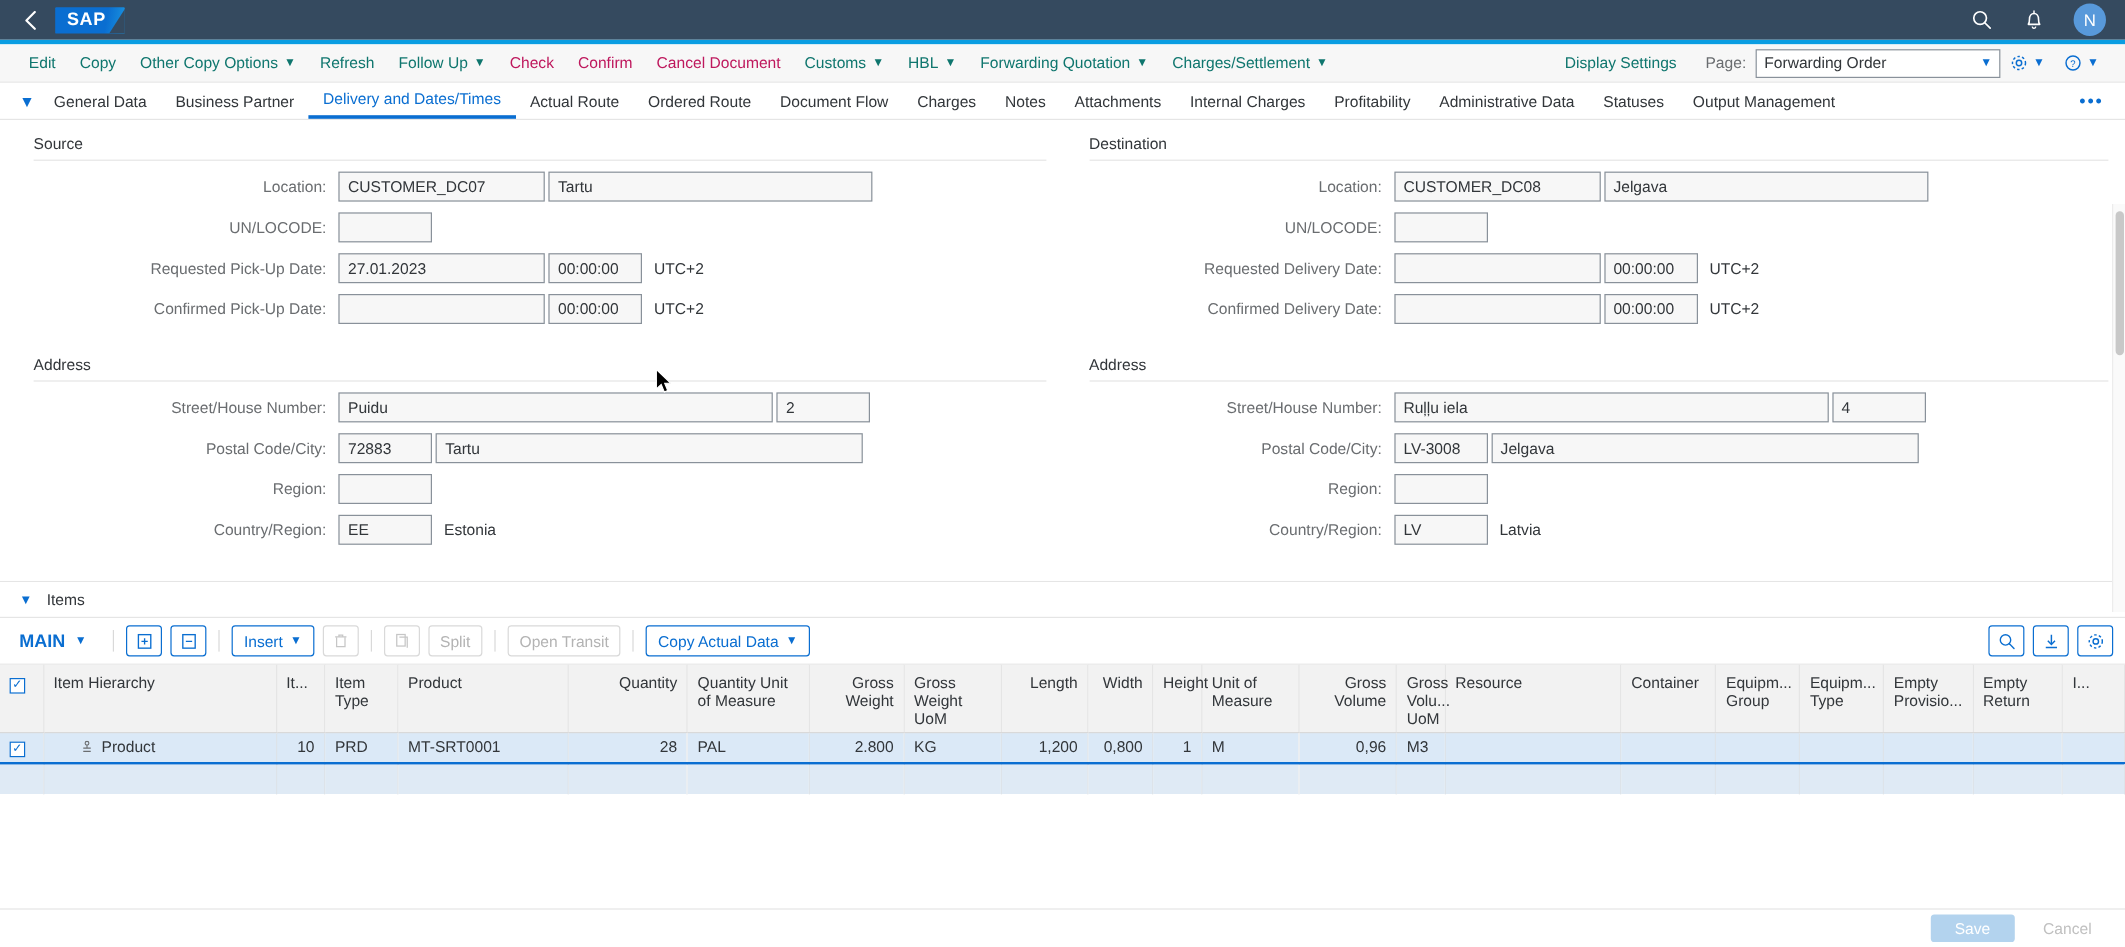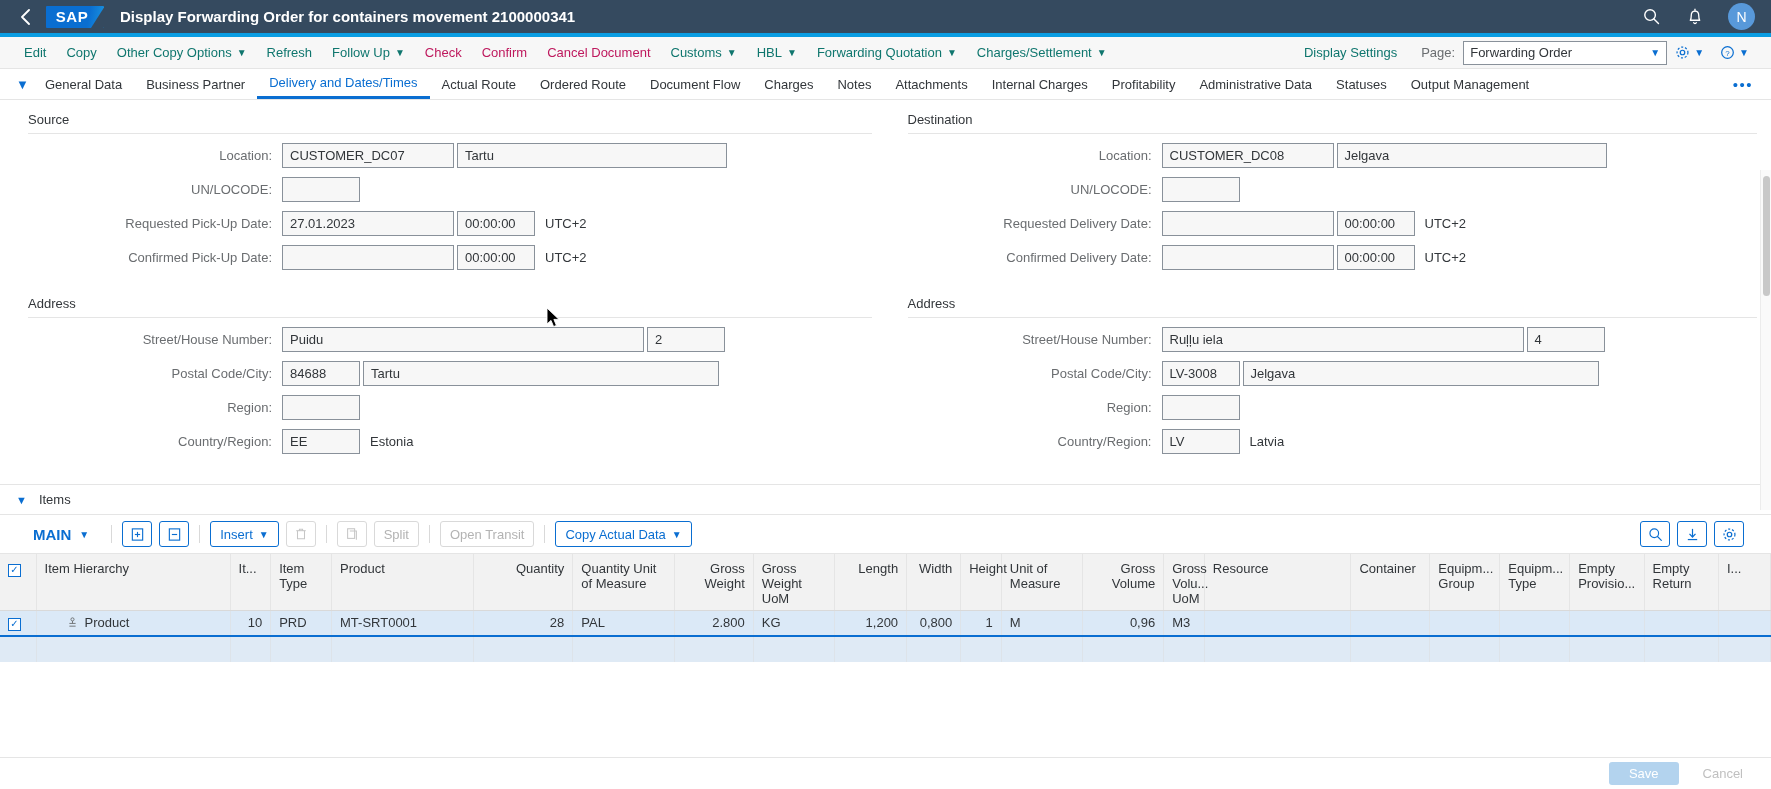--- a/index.html
+++ b/index.html
@@ -126,21 +126,21 @@
   
   .items-header {
     display:flex; align-items:center; height:30px; padding-left:16px;
     border-top:1px solid #e5e5e5; background:#fff;
   }
   .items-header .chev { color:#0a6ed1; font-size:11px; margin-right:12px; cursor:pointer;}
   .items-header .lbl { font-size:13px; color:#32363a; }
   .items-rule { height:1px; background:#e5e5e5; }
 
   .tbl-toolbar {
-    display:flex; align-items:center; height:38px; padding:0 27px; gap:7px;
+    display:flex; align-items:center; height:38px; padding:0 10px; gap:7px;
     background:#fff;
   }
   .variant {
     display:flex; align-items:center; gap:8px; color:#0a6ed1; font-size:15px;
     font-weight:bold; padding:0 6px; cursor:pointer; margin-right:6px;
   }
   .vsep { width:1px; height:18px; background:#d9d9d9; margin:0 3px; }
   .sq-btn {
     width:30px; height:26px; border:1px solid #0a6ed1; border-radius:3px;
     display:flex; align-items:center; justify-content:center; color:#0a6ed1;
@@ -209,21 +209,20 @@
 
 <div class="shell">
   <div class="shell-back">
     <svg width="11" height="16" viewBox="0 0 11 16" fill="none">
       <path d="M9 1 L2 8 L9 15" stroke="#fff" stroke-width="1.8" fill="none" stroke-linecap="round" stroke-linejoin="round"></path>
     </svg>
   </div>
   <div class="sap-logo">
     <span>SAP</span>
   </div>
-  <div class="shell-title">Display Forwarding Order for containers movement 2100000341</div>
   <div class="shell-right">
     <div class="shell-icon">
       <svg width="17" height="17" viewBox="0 0 18 18" fill="none">
         <circle cx="7.5" cy="7.5" r="5.6" stroke="#fff" stroke-width="1.5"></circle>
         <line x1="11.6" y1="11.6" x2="16.4" y2="16.4" stroke="#fff" stroke-width="1.5" stroke-linecap="round"></line>
       </svg>
     </div>
     <div class="shell-icon">
       <svg width="16" height="17" viewBox="0 0 16 18" fill="none">
         <path d="M3 13 C3 13 4 11.6 4 8.5 C4 5.4 5.8 3.4 8 3.4 C10.2 3.4 12 5.4 12 8.5 C12 11.6 13 13 13 13 Z" stroke="#fff" stroke-width="1.4" fill="none" stroke-linejoin="round"></path>
@@ -394,21 +393,21 @@
 
       <div class="frow">
         <div class="flabel">Street/House Number:</div>
         <div class="fin w-street">Puidu</div>
         <div class="gap"></div>
         <div class="fin w-house">2</div>
       </div>
 
       <div class="frow">
         <div class="flabel">Postal Code/City:</div>
-        <div class="fin w-post">84688</div>
+        <div class="fin w-post">72883</div>
         <div class="gap"></div>
         <div class="fin w-city">Tartu</div>
       </div>
 
       <div class="frow">
         <div class="flabel">Region:</div>
         <div class="fin w-region"></div>
       </div>
 
       <div class="frow">

